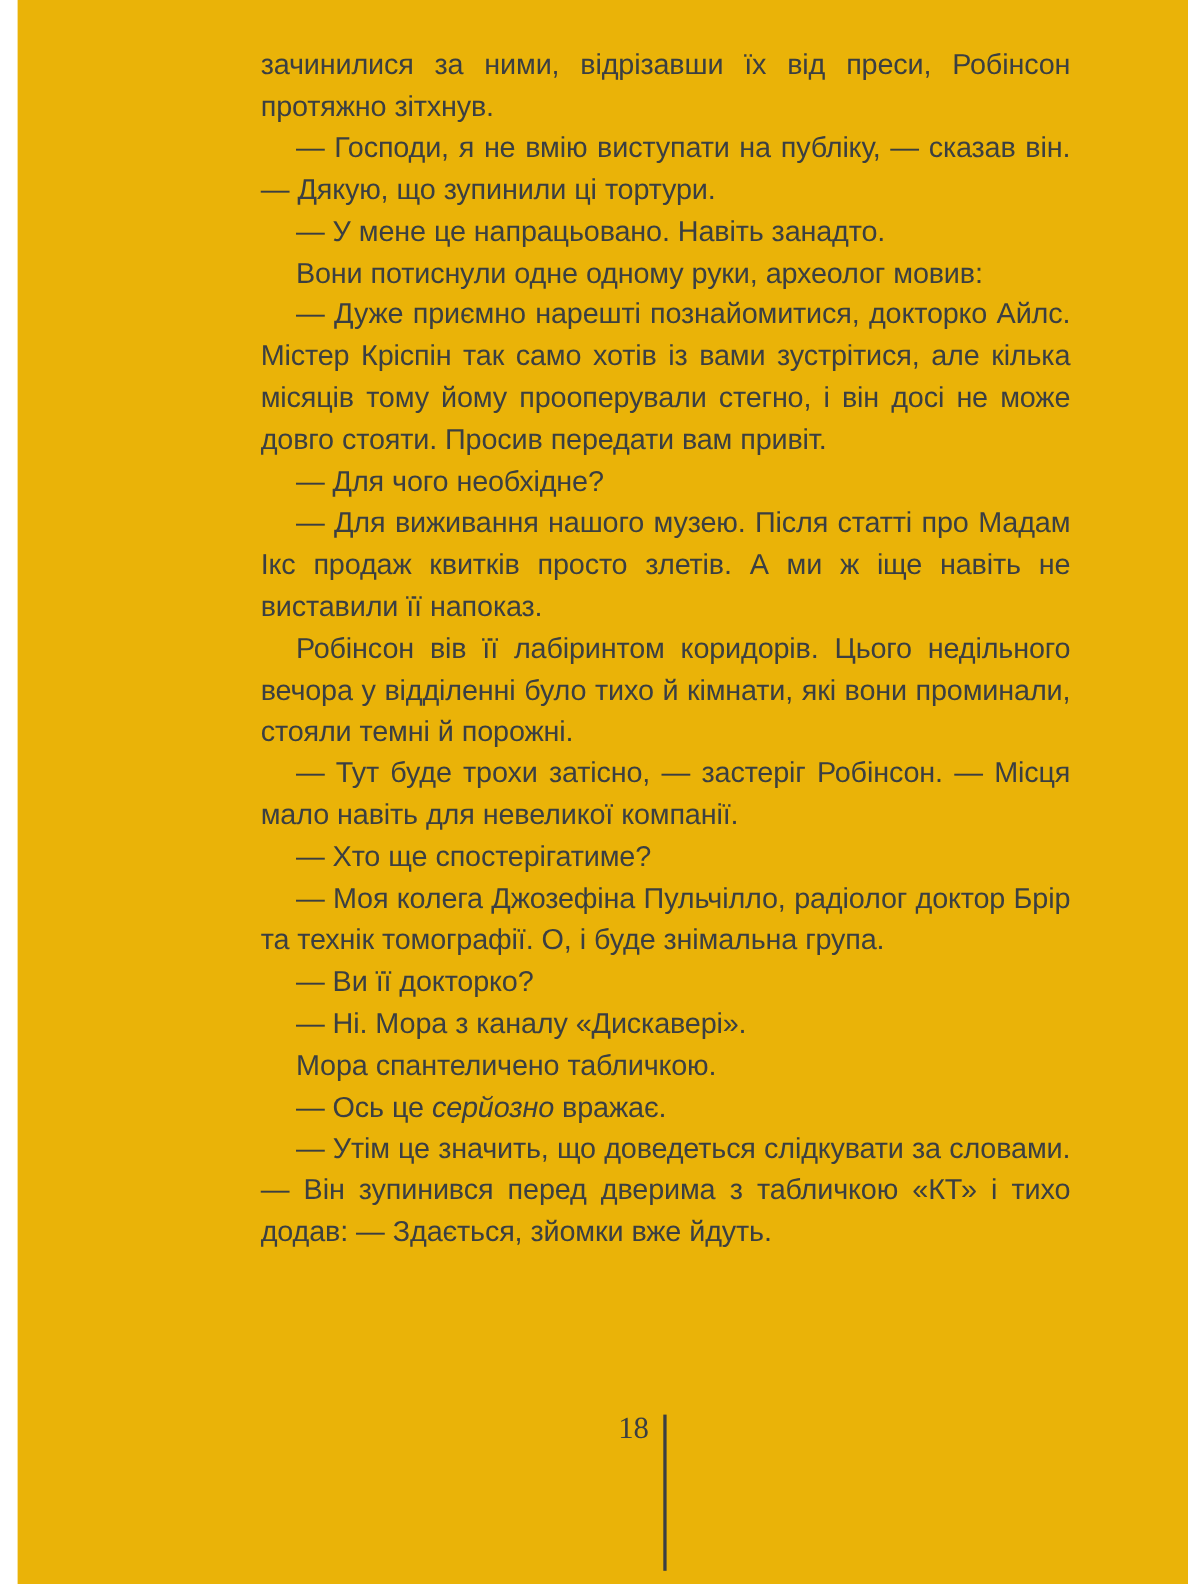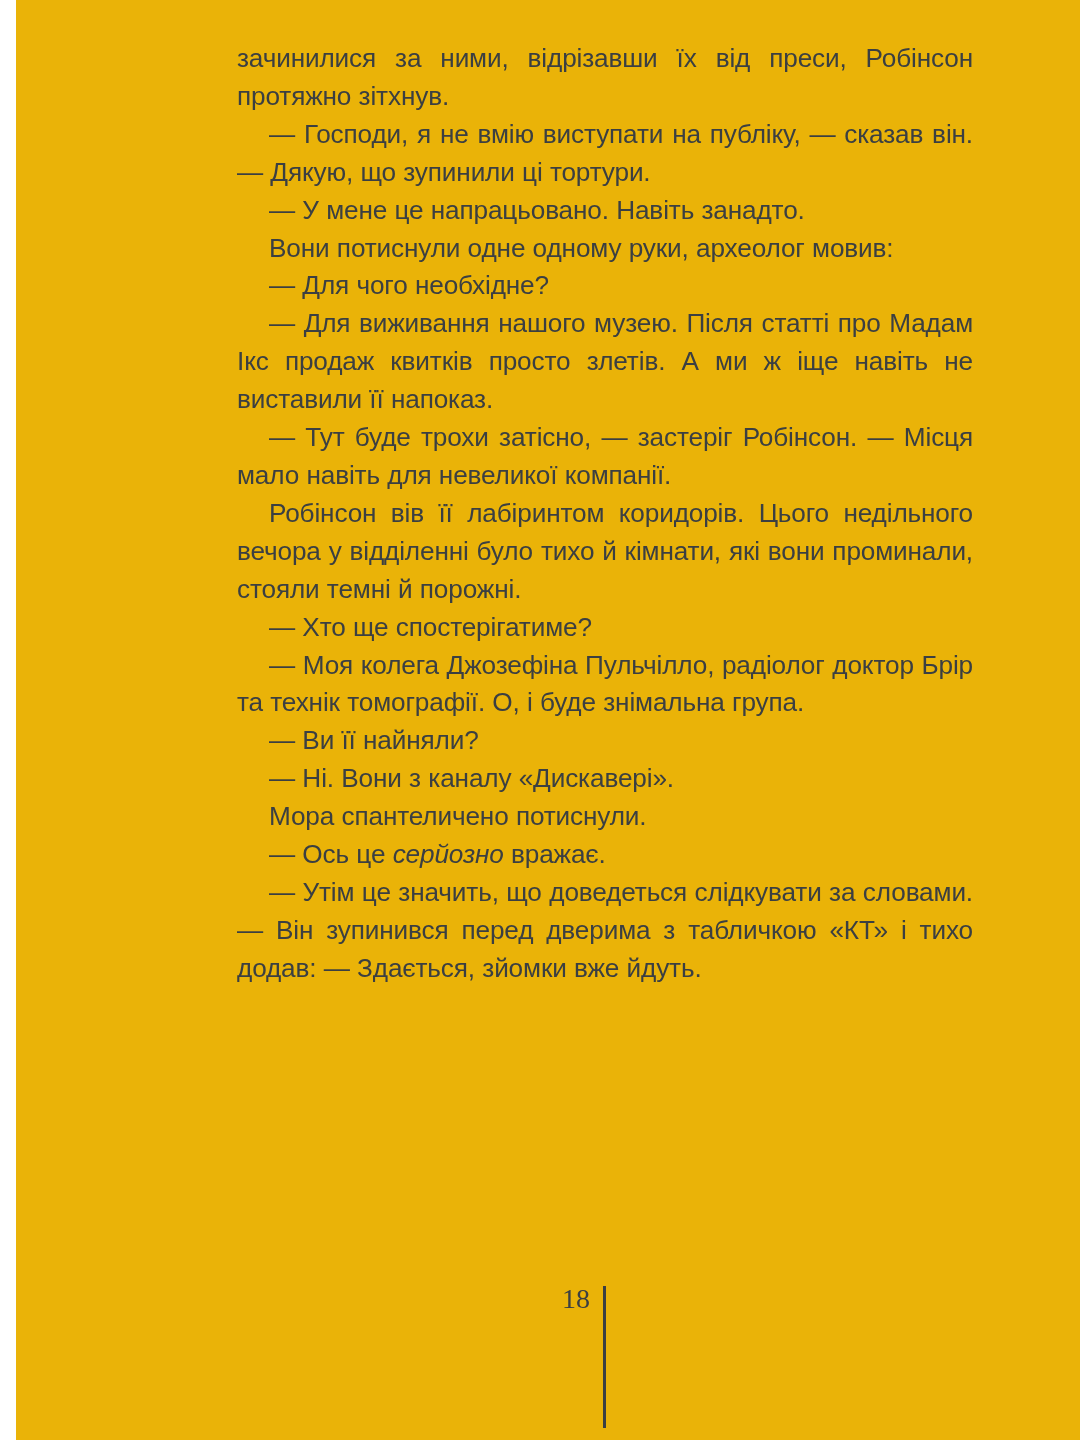--- a/index.html
+++ b/index.html
@@ -85,29 +85,30 @@
 <body>
 
 <div class="page">
 
   <div class="text-block">
 
     <p class="para cont">зачинилися за ними, відрізавши їх від преси, Робінсон протяжно зітхнув.</p>
     <p class="para">— Господи, я не вмію виступати на публіку, — сказав він. — Дякую, що зупинили ці тортури.</p>
     <p class="para">— У мене це напрацьовано. Навіть занадто.</p>
     <p class="para">Вони потиснули одне одному руки, археолог мовив:</p>
+    <p class="para">— Дуже приємно нарешті познайомитися, докторко Айлс. Містер Кріспін так само хотів із вами зустрітися, але кілька місяців тому йому прооперували стегно, і він досі не може довго стояти. Просив передати вам привіт.</p>
     <p class="para">— Для чого необхідне?</p>
     <p class="para">— Для виживання нашого музею. Після статті про Мадам Ікс продаж квитків просто злетів. А ми ж іще навіть не виставили її напоказ.</p>
+    <p class="para">Робінсон вів її лабіринтом коридорів. Цього недільного вечора у відділенні було тихо й кімнати, які вони проминали, стояли темні й порожні.</p>
     <p class="para">— Тут буде трохи затісно, — застеріг Робінсон. — Місця мало навіть для невеликої компанії.</p>
-    <p class="para">Робінсон вів її лабіринтом коридорів. Цього недільного вечора у відділенні було тихо й кімнати, які вони проминали, стояли темні й порожні.</p>
     <p class="para">— Хто ще спостерігатиме?</p>
     <p class="para">— Моя колега Джозефіна Пульчілло, радіолог доктор Брір та технік томографії. О, і буде знімальна група.</p>
-    <p class="para">— Ви її найняли?</p>
-    <p class="para">— Ні. Вони з каналу «Дискавері».</p>
-    <p class="para">Мора спантеличено потиснули.</p>
+    <p class="para">— Ви її докторко?</p>
+    <p class="para">— Ні. Мора з каналу «Дискавері».</p>
+    <p class="para">Мора спантеличено табличкою.</p>
 
     <p class="para">
       <span>— Ось це </span><em>серйозно</em><span> вражає.</span>
     </p>
 
     <p class="para">— Утім це значить, що доведеться слідкувати за словами. — Він зупинився перед дверима з табличкою «КТ» і тихо додав: — Здається, зйомки вже йдуть.</p>
 
   </div>
 
   <div class="footer">

